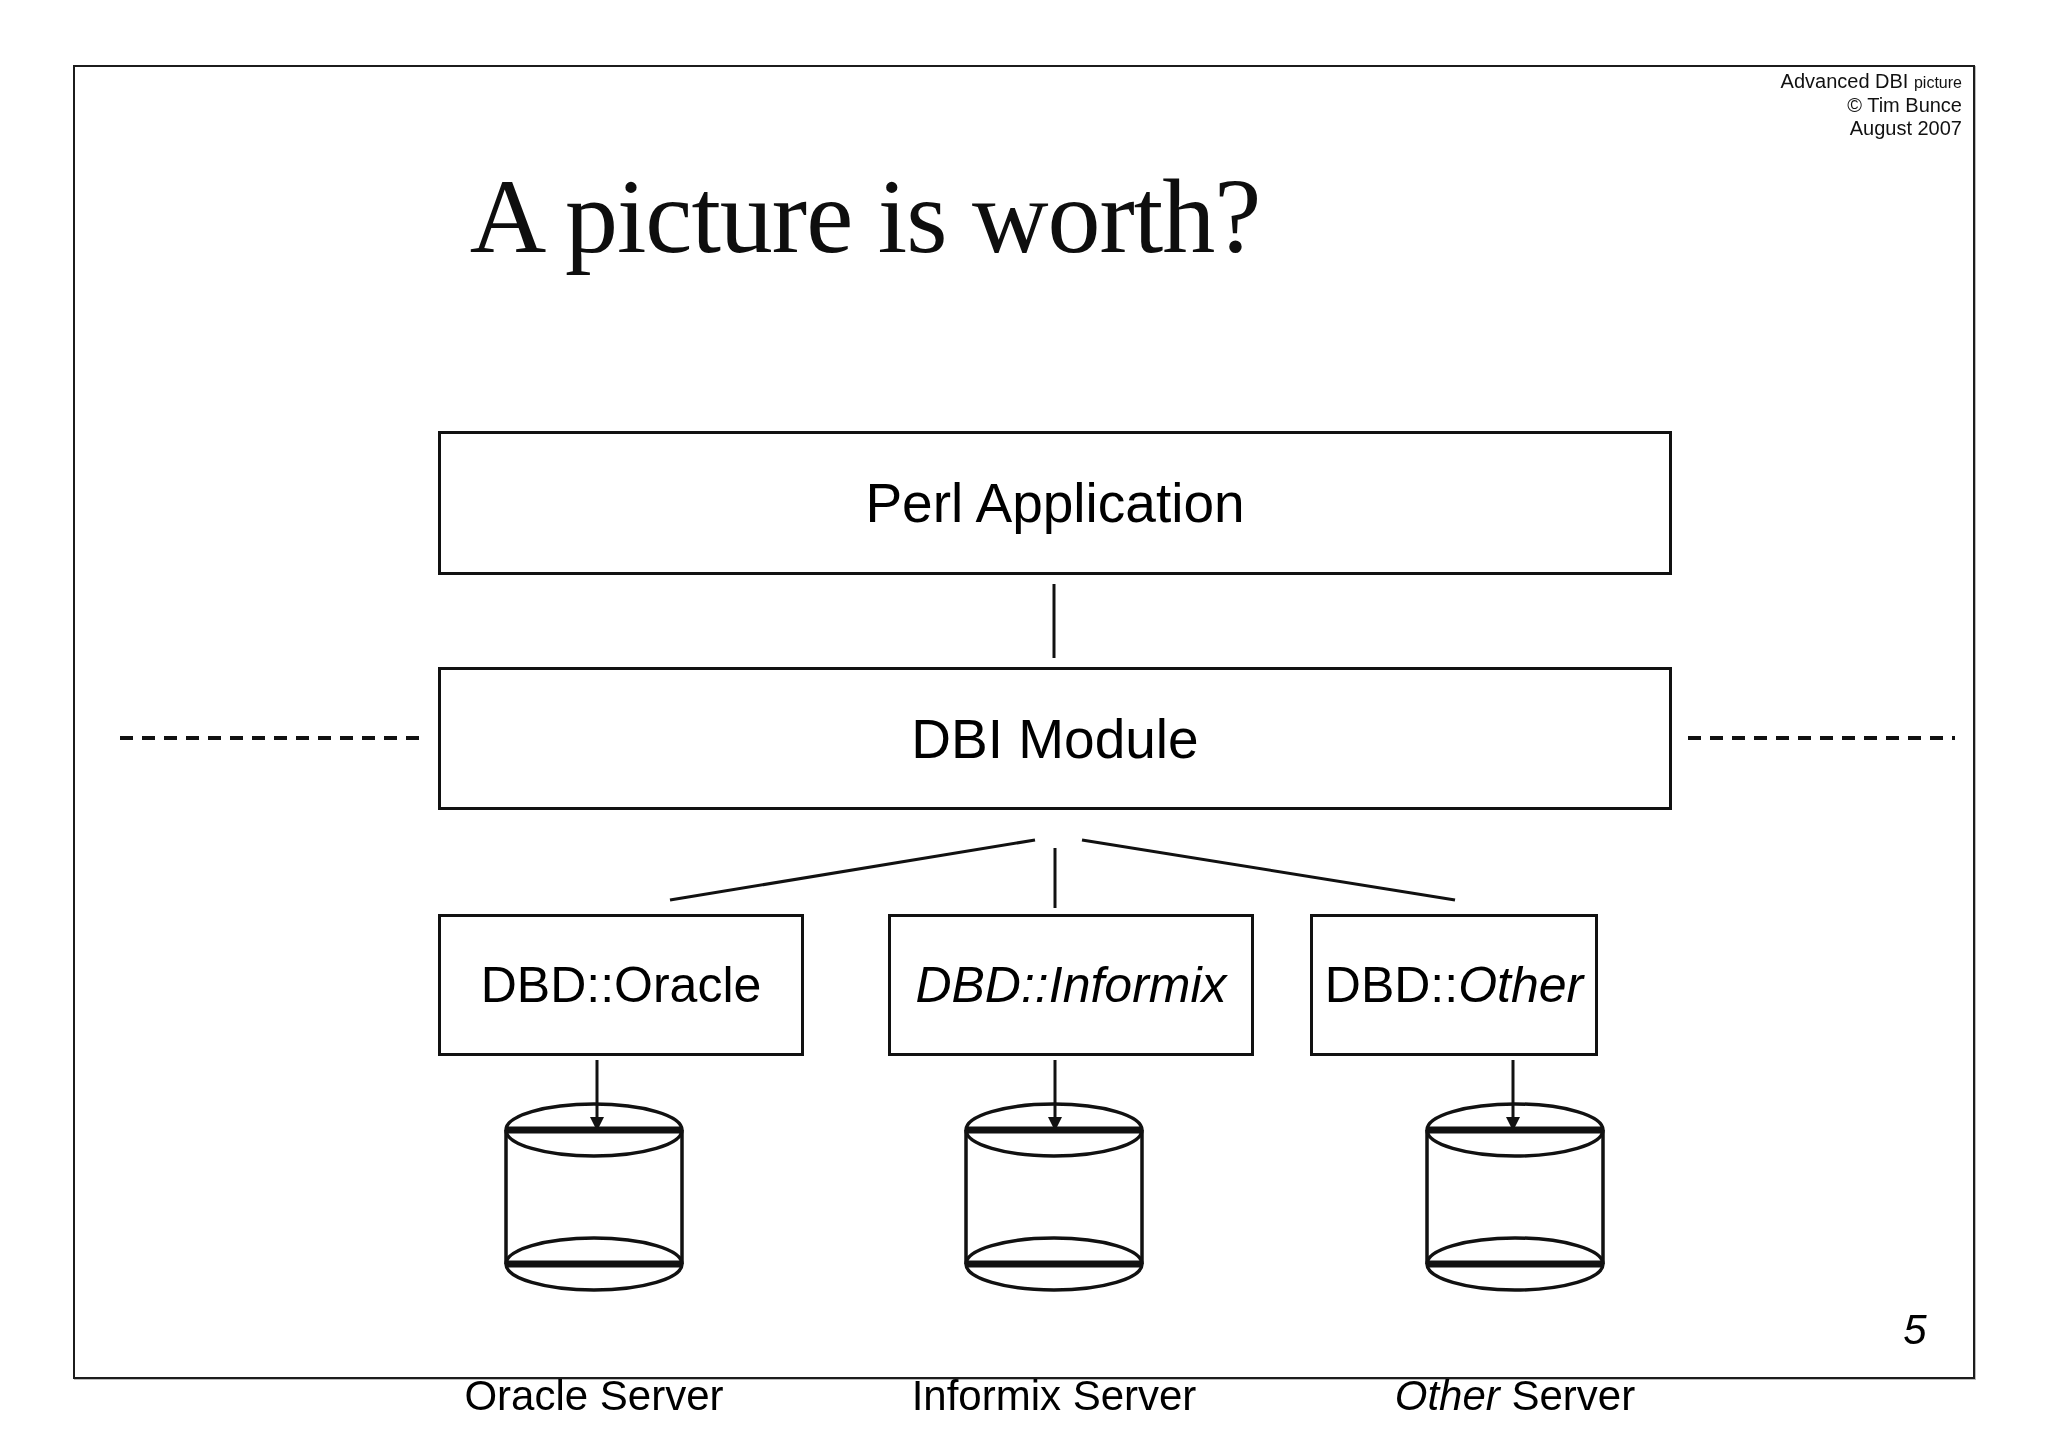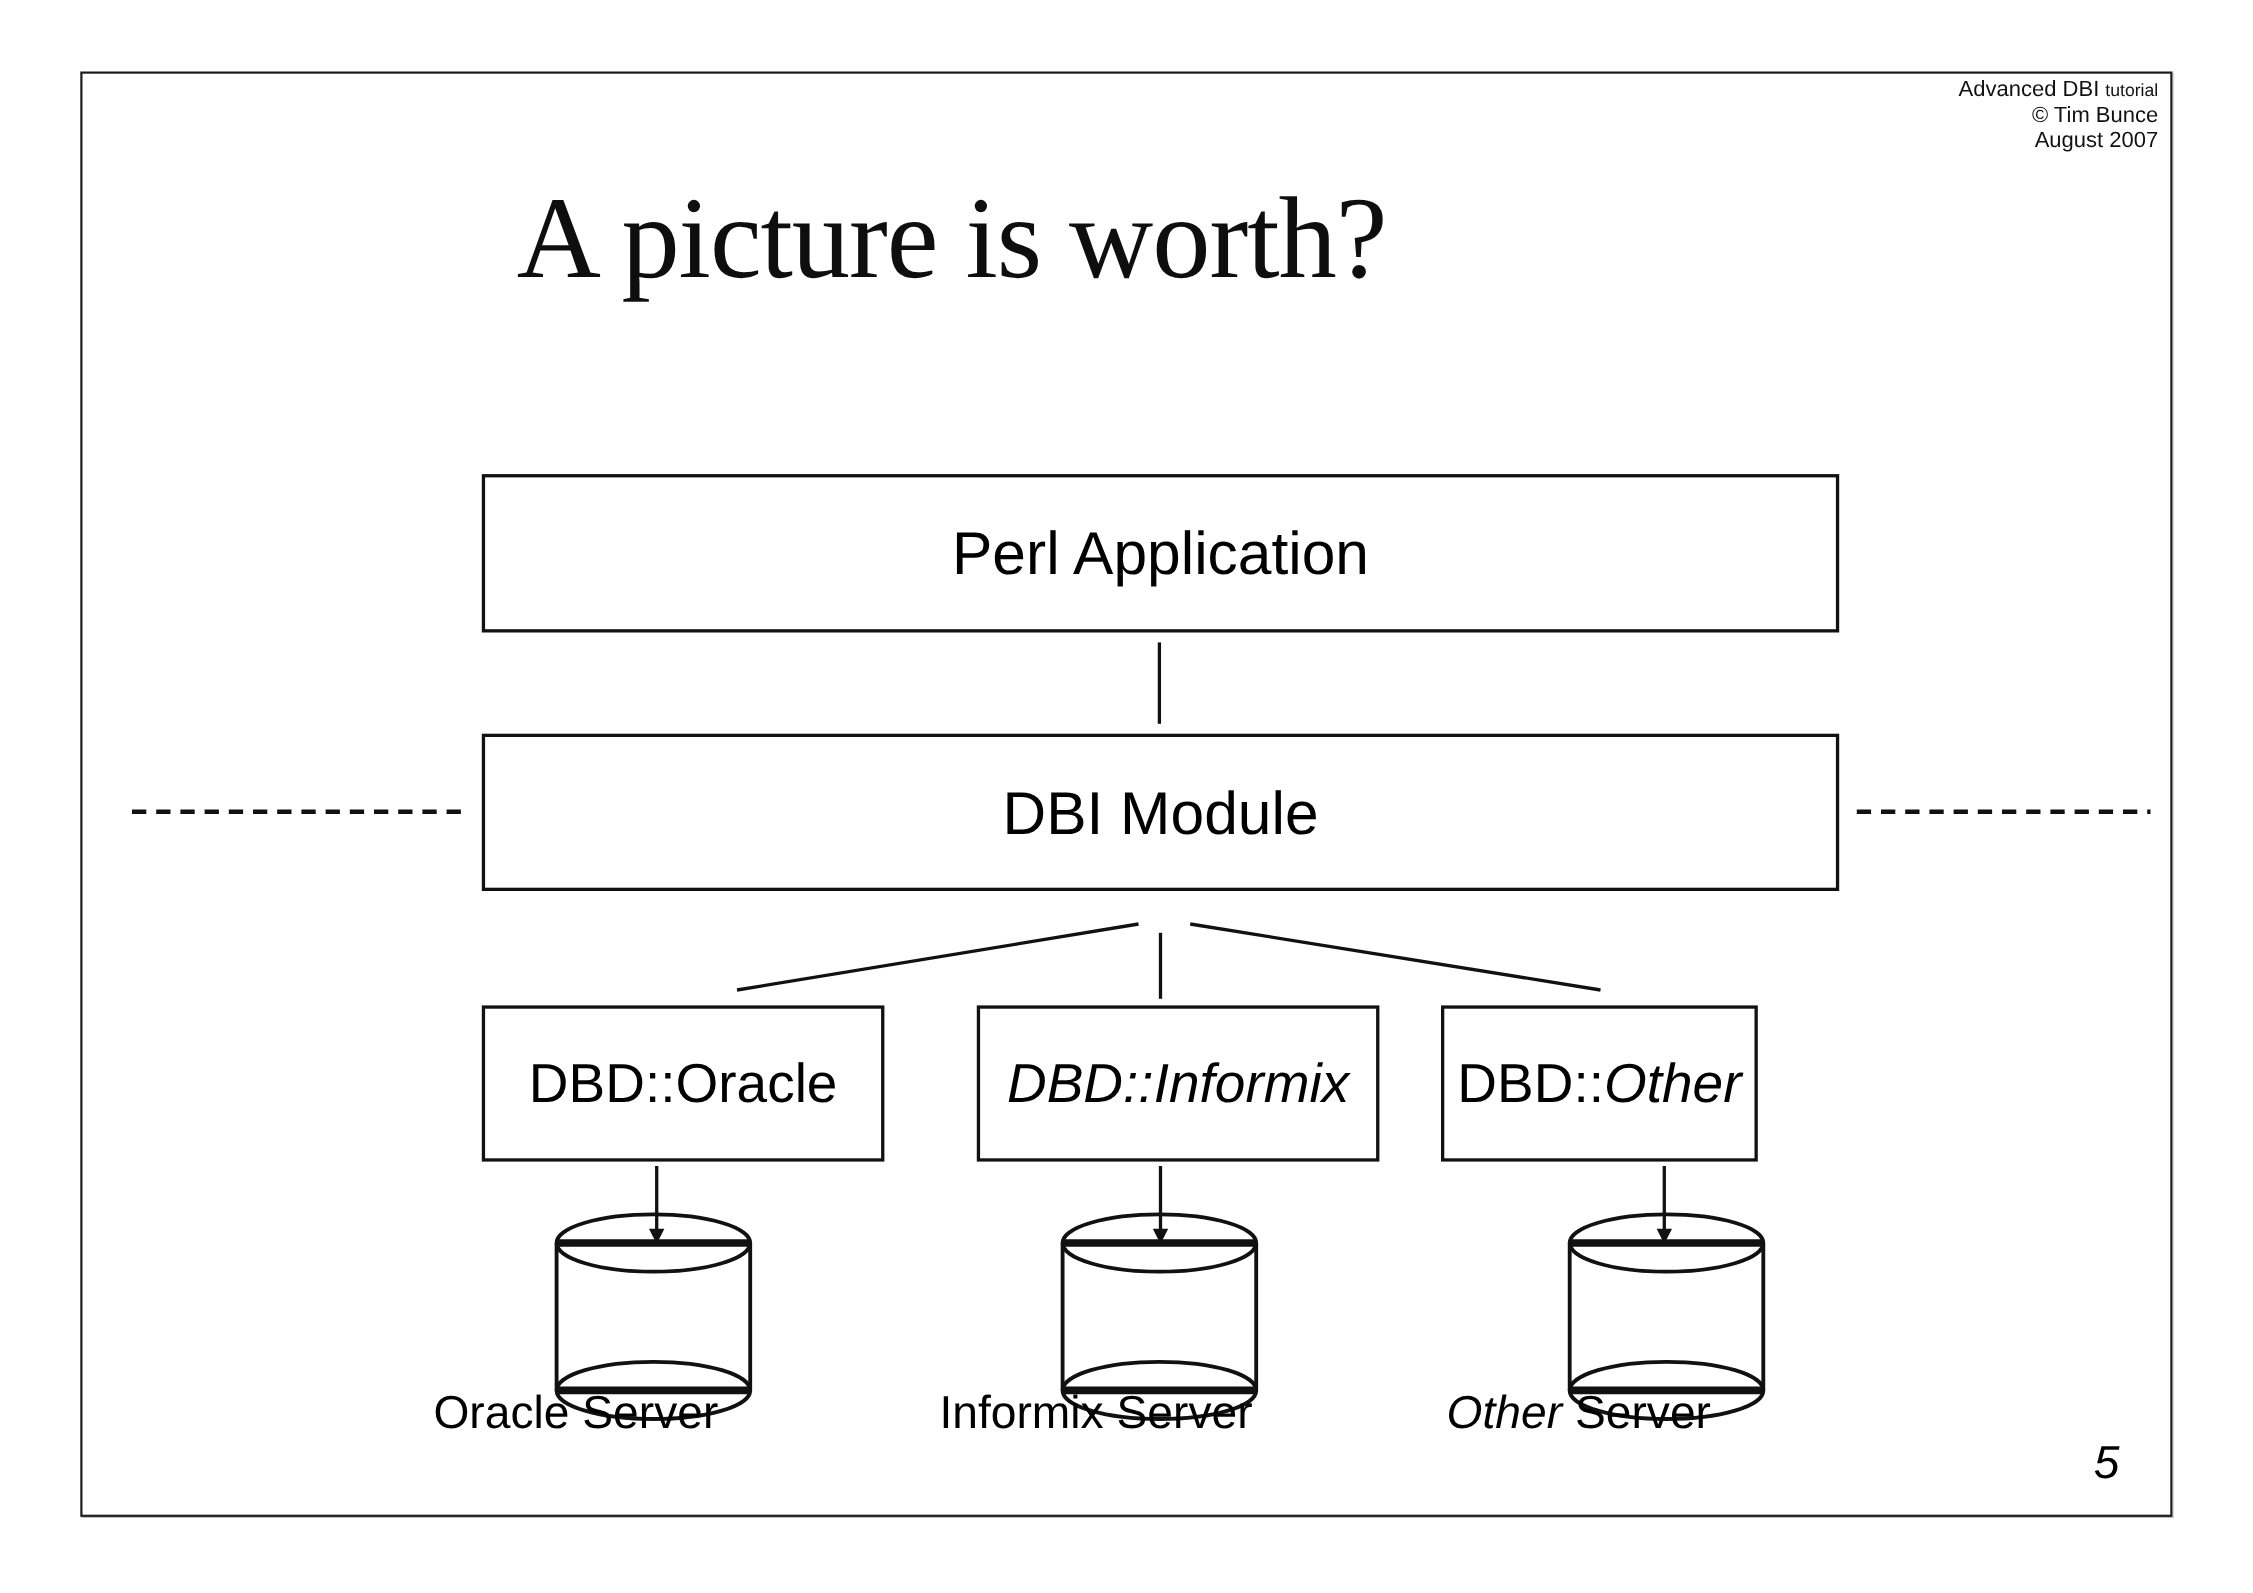--- a/index.html
+++ b/index.html
@@ -62,43 +62,44 @@
     display: flex;
     align-items: center;
     justify-content: center;
     white-space: pre;
   }
   .box.big  { font-size: 55px; }
   .box.small { font-size: 50px; }
   .em { font-style: italic; }
   .server-label {
     position: absolute;
-    top: 1260px;
+    top: 1372px;
     width: 400px;
+    text-align: center;
     font-size: 42px;
     white-space: pre;
   }
   .page-number {
     position: absolute;
     left: 1885px; top: 1306px;
     width: 60px;
     text-align: center;
     font-size: 42px;
     font-style: italic;
   }
 </style>
 </head>
 <body>
 
 <div class="canvas">
 
   <div class="slide-border"></div>
 
   <div class="credits">
-    <div><span>Advanced DBI</span> <span class="small">tutorial</span></div>
+    <div><span>Advanced DBI</span> <span class="small">picture</span></div>
     <div>© Tim Bunce</div>
     <div>August 2007</div>
   </div>
 
   <h1 class="title">A picture is worth?</h1>
 
   <svg class="diagram-lines" viewBox="0 0 2048 1448" xmlns="http://www.w3.org/2000/svg">
 
     <line x1="1054" y1="584" x2="1054" y2="658" stroke="#111" stroke-width="3"></line>
 

